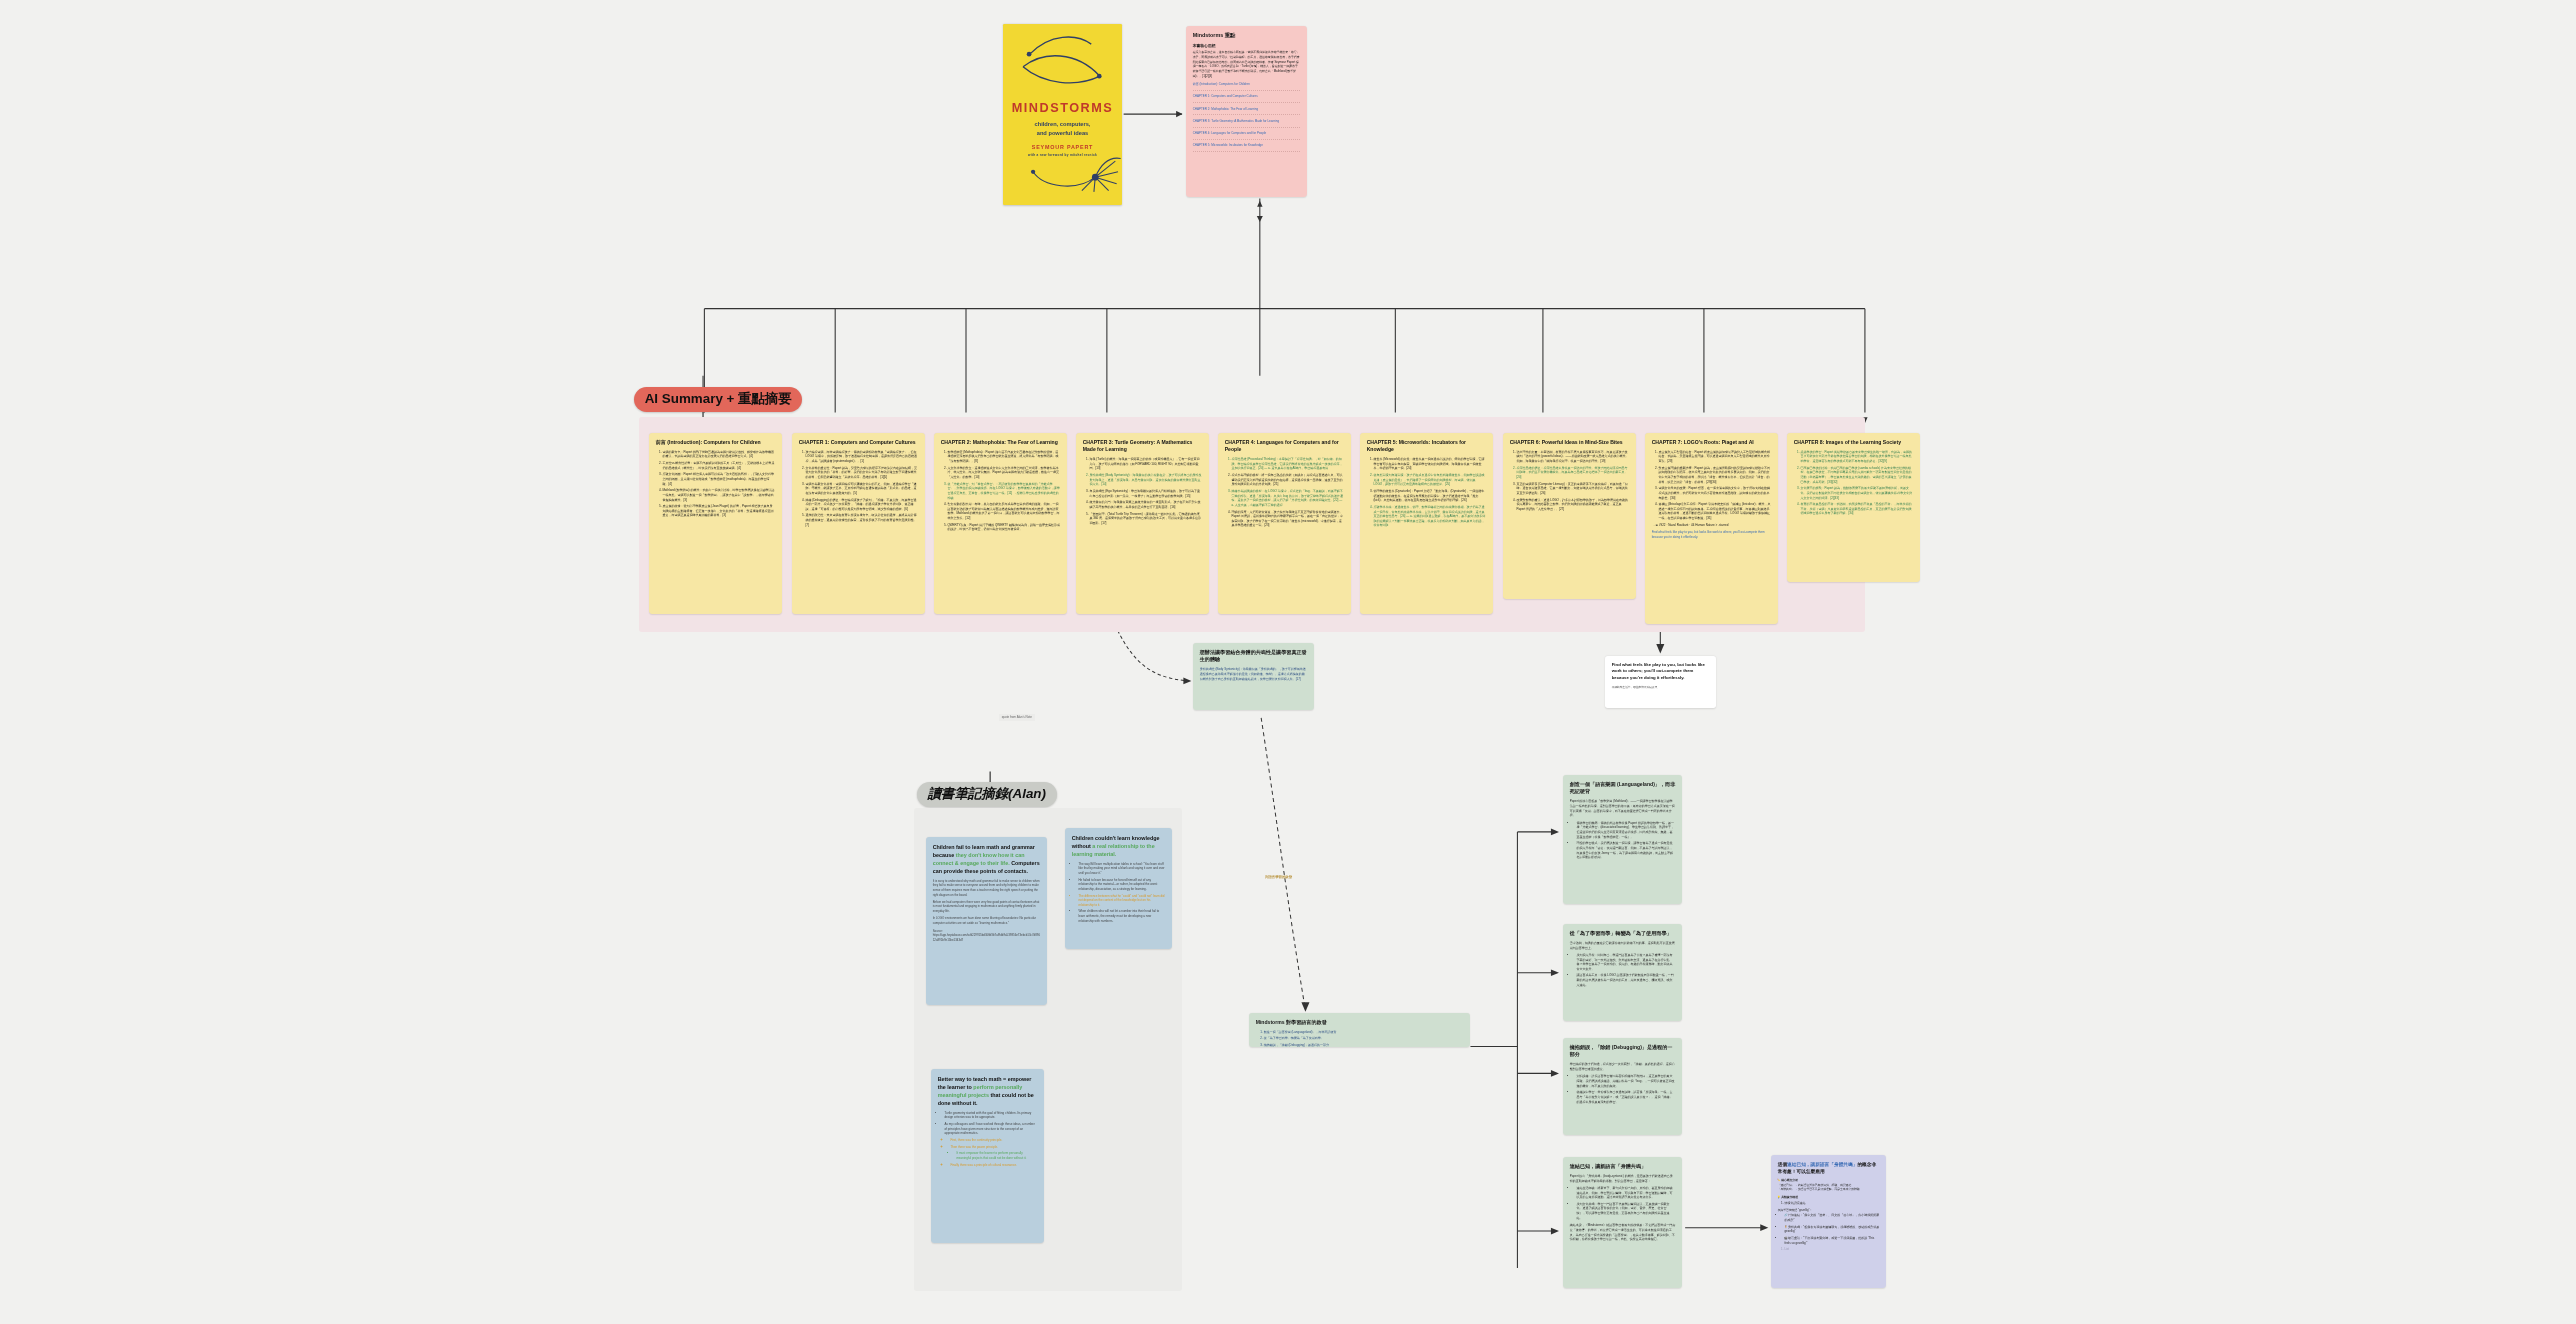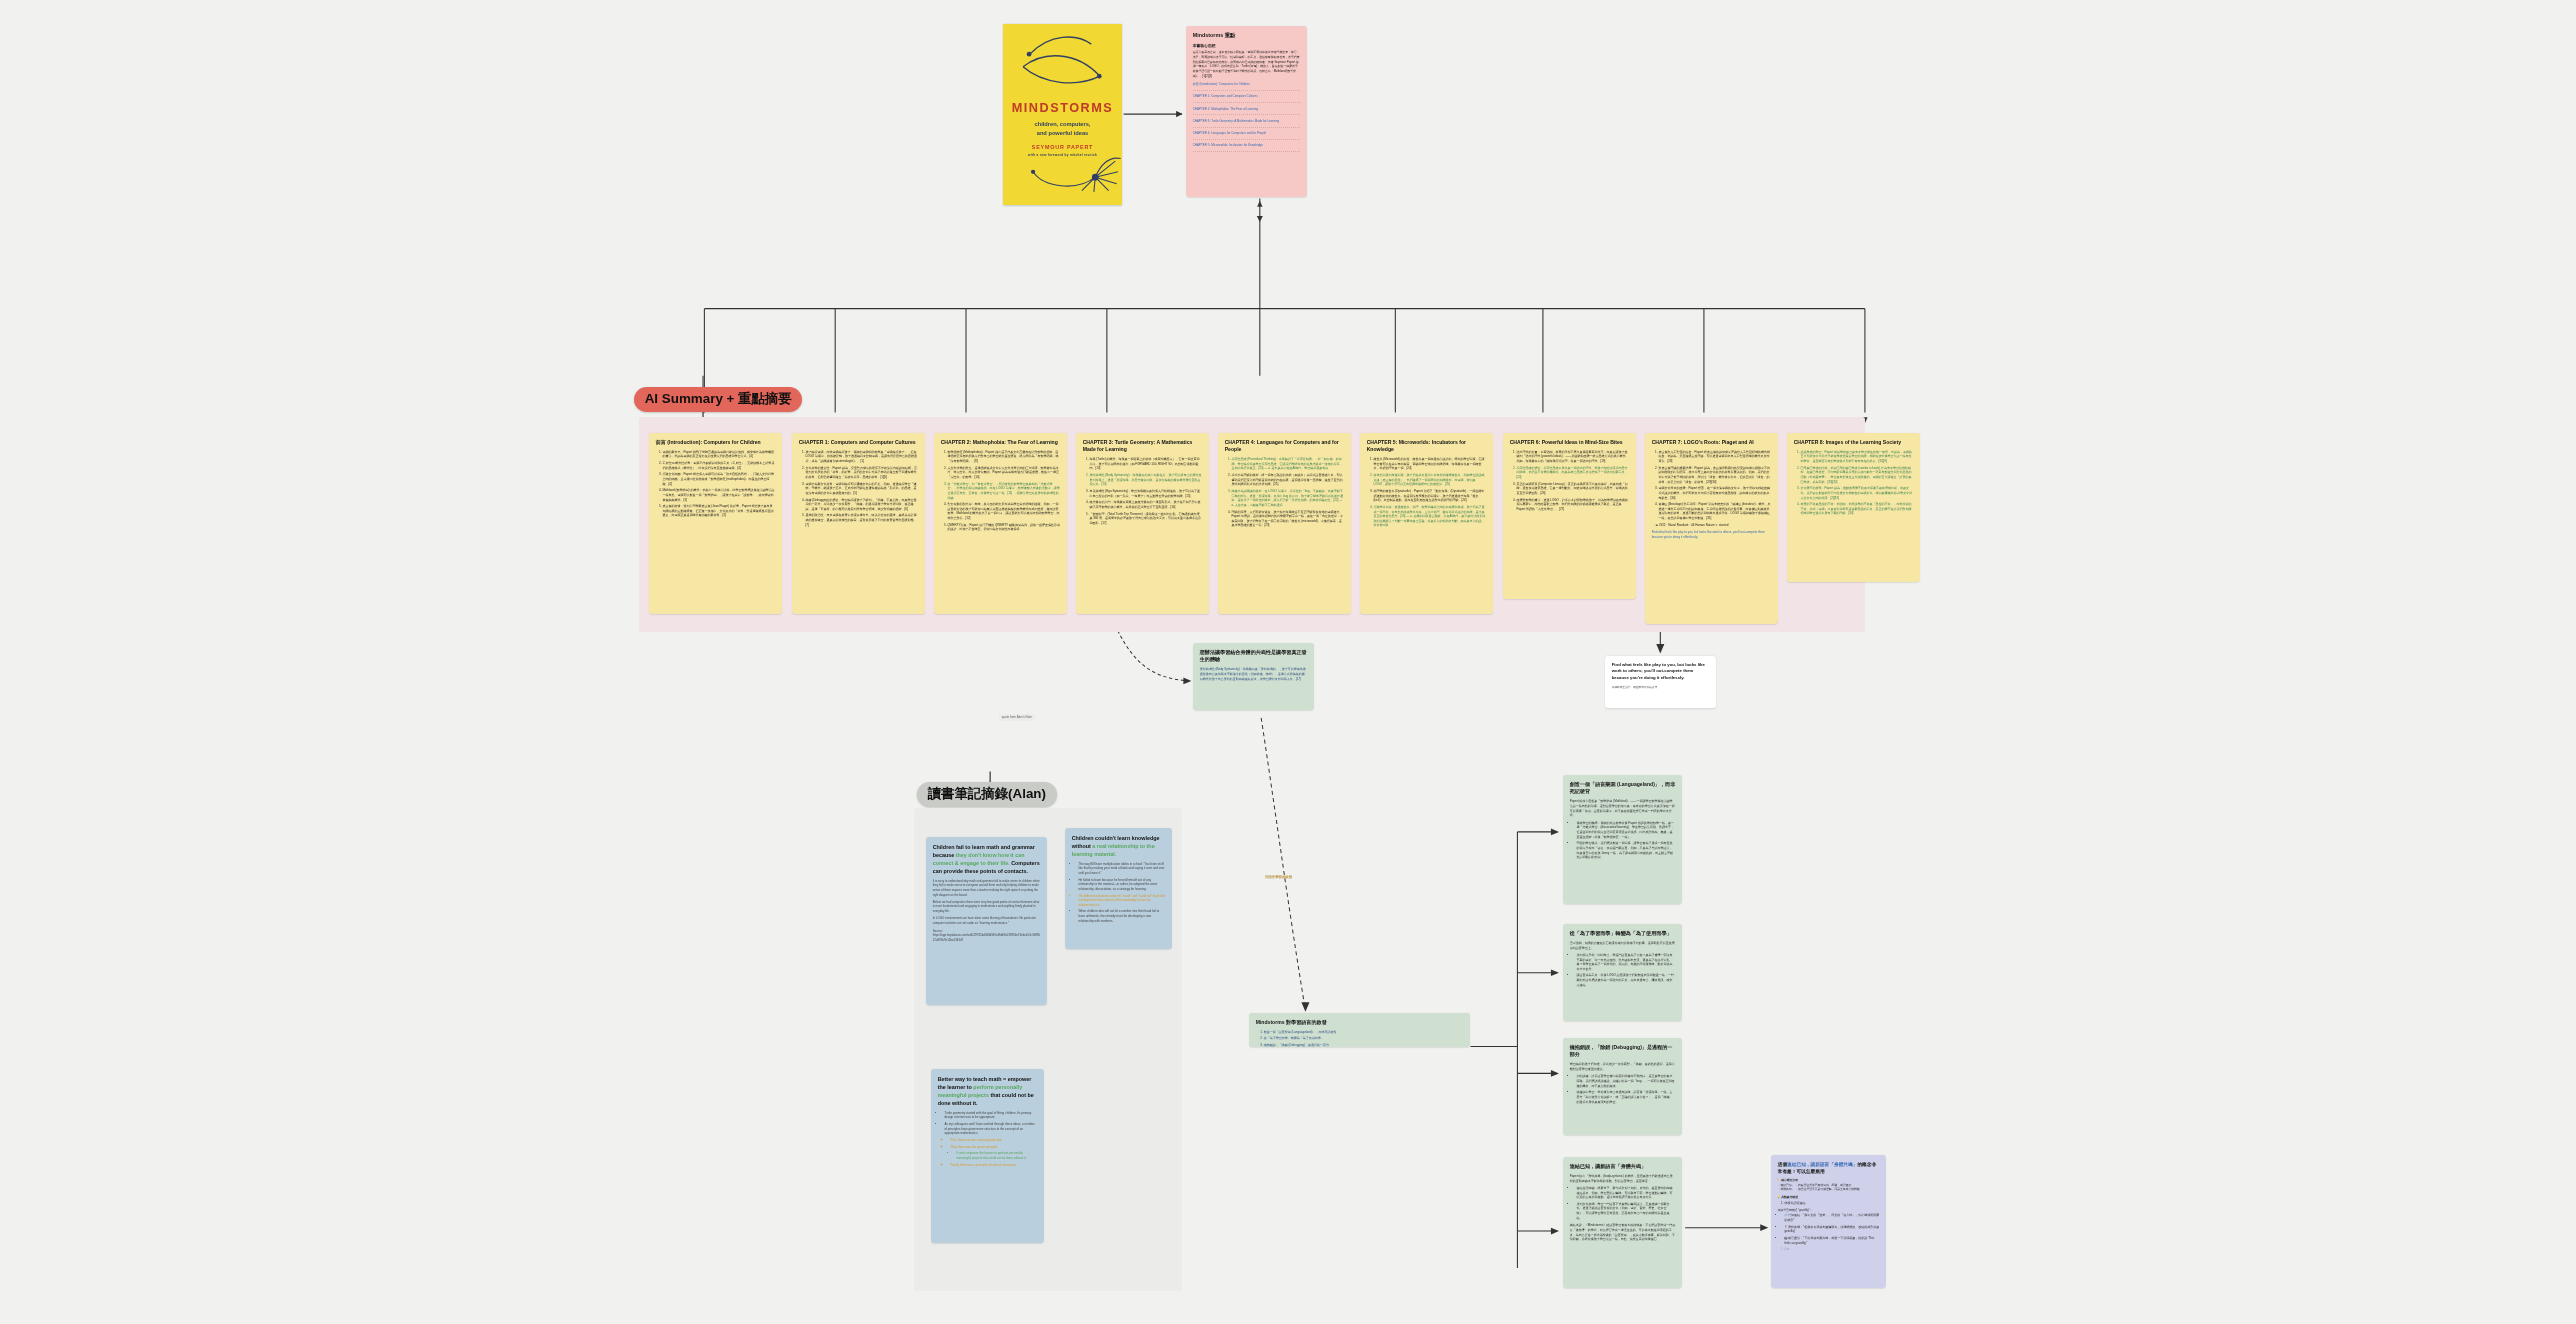--- a/index.html
+++ b/index.html
@@ -43,21 +43,21 @@
   #pink-note h4 { font-size:3.8px; font-weight:700; margin:4px 0 2px; color:#191919;}
   #pink-note p.t { font-size:2.9px; line-height:1.62; color:#191919; }
   .toc-item { font-size:3px; color:#3a6cb5; padding:3.4px 0; border-bottom:0.7px dotted #d9a9a6; line-height:1.5;}
 
   
   .banner {
     border-radius:14.8px; padding:3.4px 10.7px; font-weight:800; color:#111;
     font-size:13.4px; white-space:nowrap; box-shadow:0 0.7px 2px rgba(0,0,0,.2);
   }
   #banner-ai { left:634px; top:387px; background:#e2675a;text-align:right; }
-  #banner-notes { left:917px; top:782px; background:#c9cbc6; }
+  #banner-notes { left:917px; top:782px; background:#c9cbc6;font-style:italic; }
 
   
   #ai-panel { left:639px; top:417px; width:1226px; height:215px; background:#f2e3e6; border-radius:2.7px; }
   .ych { background:#f7e7a4; color:#1c1c1c; }
   .ych h3 { font-weight:700; color:#111; }
   .g { color:#2f7d4f; }
   .blu { color:#3a6cb5; }
 
   
   .mint { background:#cfdfd0; }

